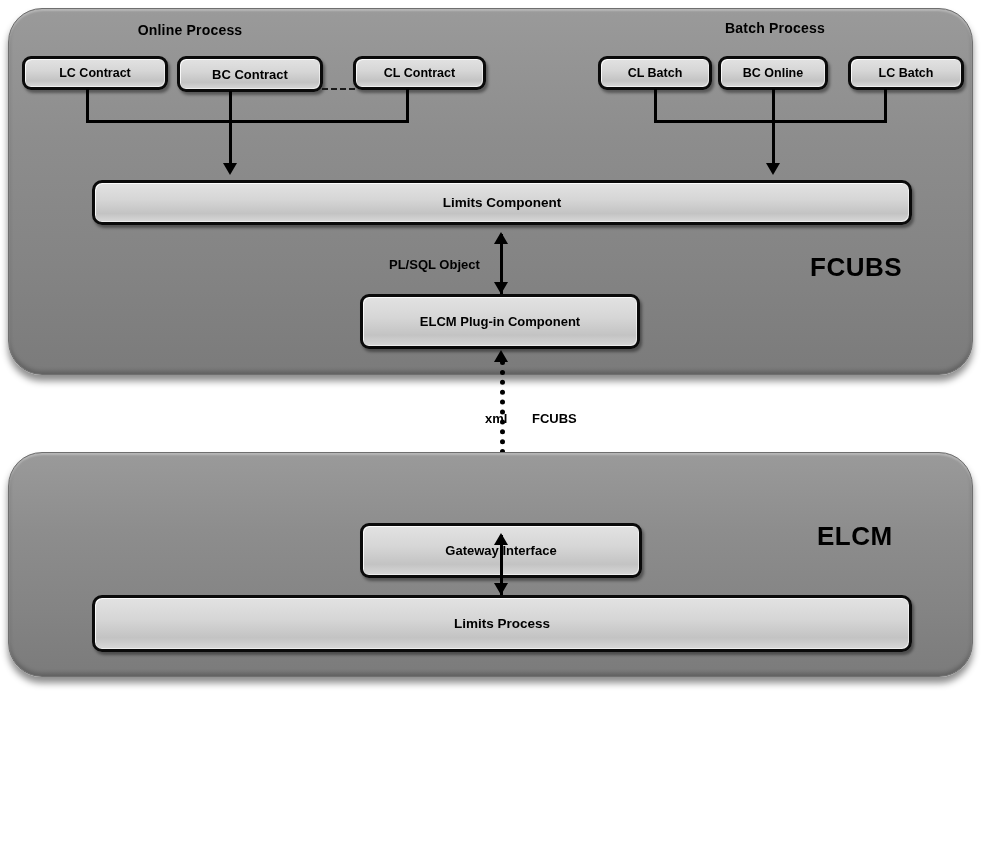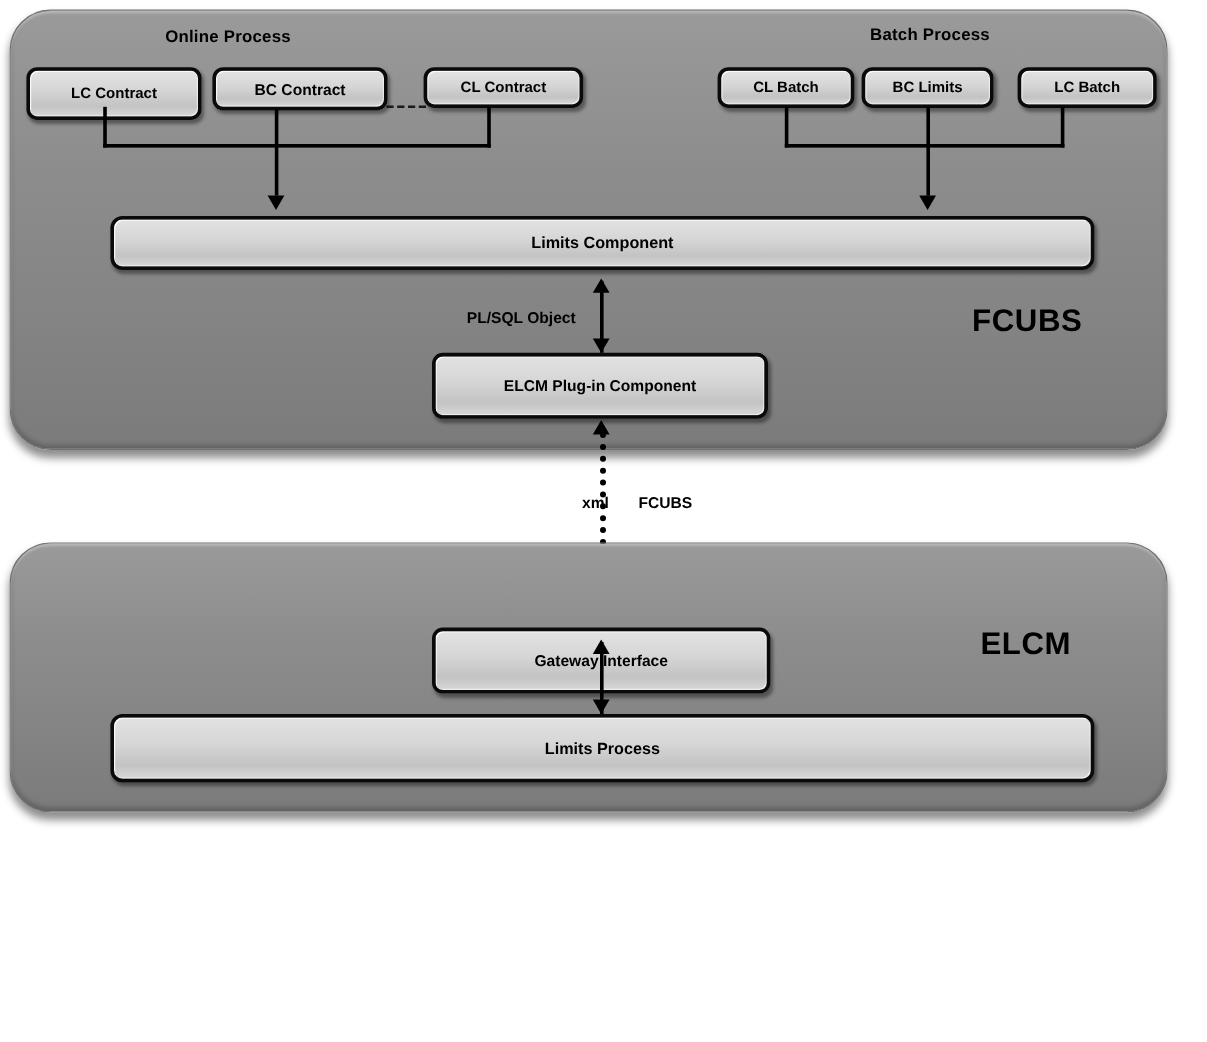--- a/index.html
+++ b/index.html
@@ -101,31 +101,31 @@
 <div id="stage">
 
   <div class="container-box" style="left:8px;top:8px;width:963px;height:365px;"></div>
 
   <div class="container-label" style="left:810px;top:252px;font-size:26px;">FCUBS</div>
 
   <div class="group-caption" style="left:95px;top:22px;width:190px;">Online Process</div>
 
   <div class="group-caption" style="left:680px;top:20px;width:190px;">Batch Process</div>
 
-  <div class="node small" style="left:22px;top:56px;width:146px;height:44px;">LC Contract</div>
+  <div class="node small" style="left:22px;top:56px;width:146px;height:34px;">LC Contract</div>
 
   <div class="node mid" style="left:177px;top:56px;width:146px;height:36px;">BC Contract</div>
 
   <div class="node small" style="left:353px;top:56px;width:133px;height:34px;">CL Contract</div>
 
   <div class="dashline" style="left:322px;top:88px;width:33px;"></div>
 
   <div class="node small" style="left:598px;top:56px;width:114px;height:34px;">CL Batch</div>
 
-  <div class="node small" style="left:718px;top:56px;width:110px;height:34px;">BC Limits</div>
+  <div class="node small" style="left:718px;top:56px;width:110px;height:34px;">BC Online</div>
 
   <div class="node small" style="left:838px;top:56px;width:116px;height:34px;margin-left:10px;">LC Batch</div>
 
   <div class="vline" style="left:86px;top:89px;height:34px;"></div>
 
   <div class="vline" style="left:406px;top:89px;height:34px;"></div>
 
   <div class="hline" style="left:86px;top:120px;width:323px;"></div>
 
   <div class="vline" style="left:229px;top:91px;height:72px;"></div>

